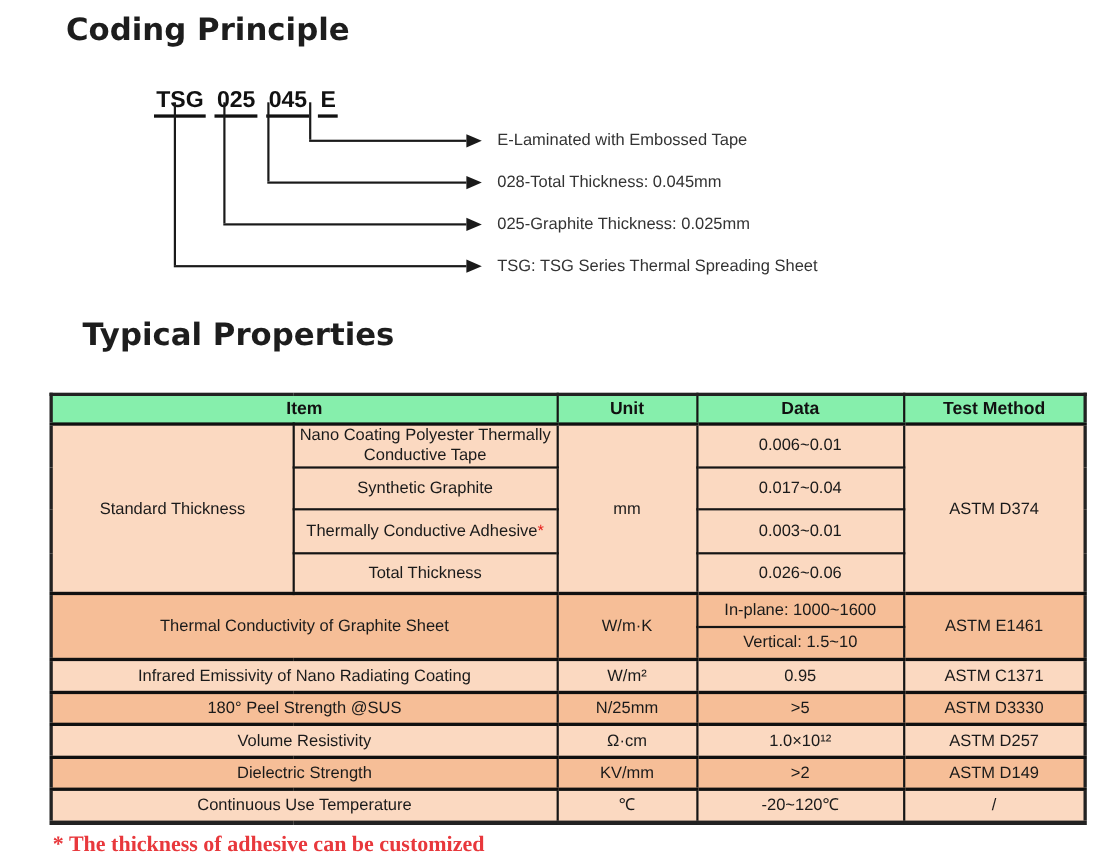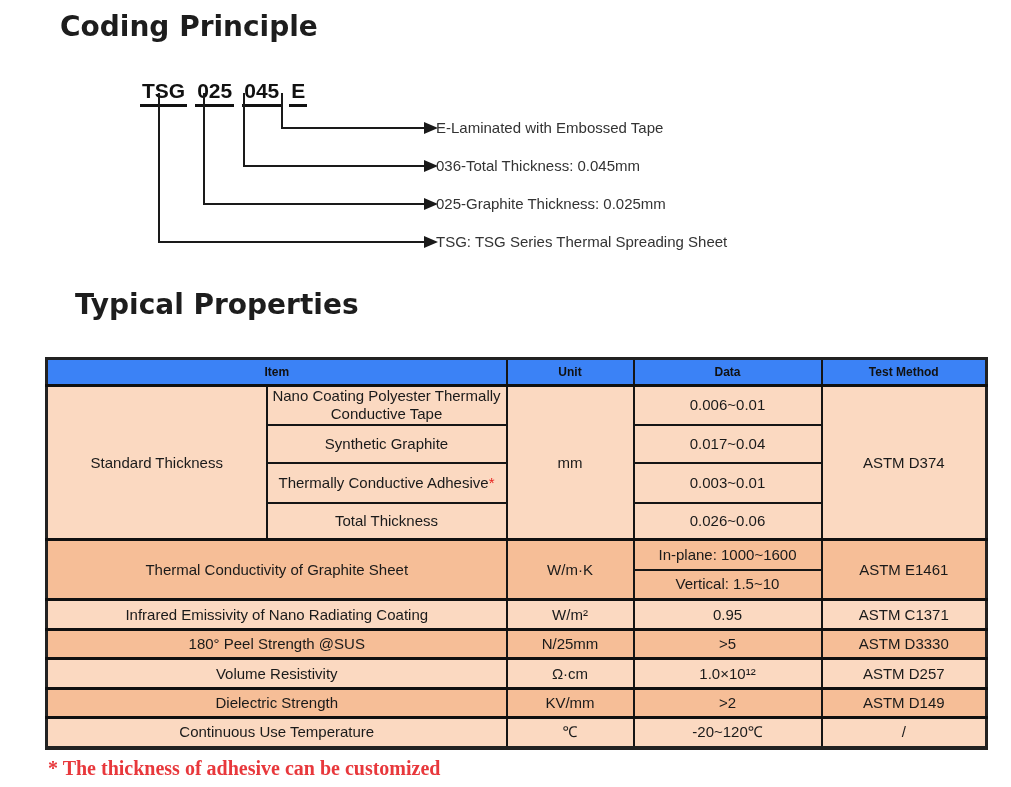--- a/index.html
+++ b/index.html
@@ -20,34 +20,34 @@
   .code-part {
     font-size:21px; font-weight:bold; color:#111;
     border-bottom:3px solid #111; padding:0 2px 2px 2px; line-height:22px;
   }
   .vline { position:absolute; width:2px; background:#1a1a1a; }
   .hline { position:absolute; height:2px; background:#1a1a1a; }
   .arrowhead {
     position:absolute; width:0; height:0;
     border-left:14px solid #1a1a1a; border-top:6px solid transparent; border-bottom:6px solid transparent;
   }
-  .legend-label { position:absolute; left:436px; font-size:15px; color:#333; line-height:18px; }
+  .legend-label { position:absolute; left:452px; font-size:15px; color:#333; line-height:18px; }
 
   
   table.props {
     position:absolute; left:45px; top:357px; width:940px;
     border-collapse:collapse; table-layout:fixed;
     border:3px solid #222; border-bottom-width:4px;
   }
   table.props td {
     border:2px solid #151515; text-align:center; vertical-align:middle;
     font-size:15px; color:#1a1a1a; padding:0 4px; line-height:18px;
   }
   table.props thead td {
-    background:#3b82f6; font-weight:bold; font-size:12px; color:#111;
+    background:#86efac; font-weight:bold; font-size:16px; color:#111;
     border-bottom:3px solid #101010;
   }
   td.light { background:#FBD9C1; }
   td.medium { background:#F6BE97; }
   tr.sep td { border-top:3px solid #101010; }
   .red { color:#E8231F; }
   .footnote {
     position:absolute; left:48px; top:757px;
     font-family:"Liberation Serif", serif; font-size:20px; font-weight:bold; color:#E8383C;
   }
@@ -67,21 +67,21 @@
   </div>
 
   <div class="vline" style="left:281px; top:93px; height:34px;"></div>
   <div class="hline" style="left:281px; top:127px; width:143px;"></div>
   <div class="arrowhead" style="left:424px; top:122px;"></div>
   <div class="legend-label" style="top:119px;">E-Laminated with Embossed Tape</div>
 
   <div class="vline" style="left:243px; top:93px; height:72px;"></div>
   <div class="hline" style="left:243px; top:165px; width:181px;"></div>
   <div class="arrowhead" style="left:424px; top:160px;"></div>
-  <div class="legend-label" style="top:157px;">036-Total Thickness: 0.045mm</div>
+  <div class="legend-label" style="top:157px;">028-Total Thickness: 0.045mm</div>
 
   <div class="vline" style="left:203px; top:93px; height:110px;"></div>
   <div class="hline" style="left:203px; top:203px; width:221px;"></div>
   <div class="arrowhead" style="left:424px; top:198px;"></div>
   <div class="legend-label" style="top:195px;">025-Graphite Thickness: 0.025mm</div>
 
   <div class="vline" style="left:158px; top:93px; height:148px;"></div>
   <div class="hline" style="left:158px; top:241px; width:266px;"></div>
   <div class="arrowhead" style="left:424px; top:236px;"></div>
   <div class="legend-label" style="top:233px;">TSG: TSG Series Thermal Spreading Sheet</div>

